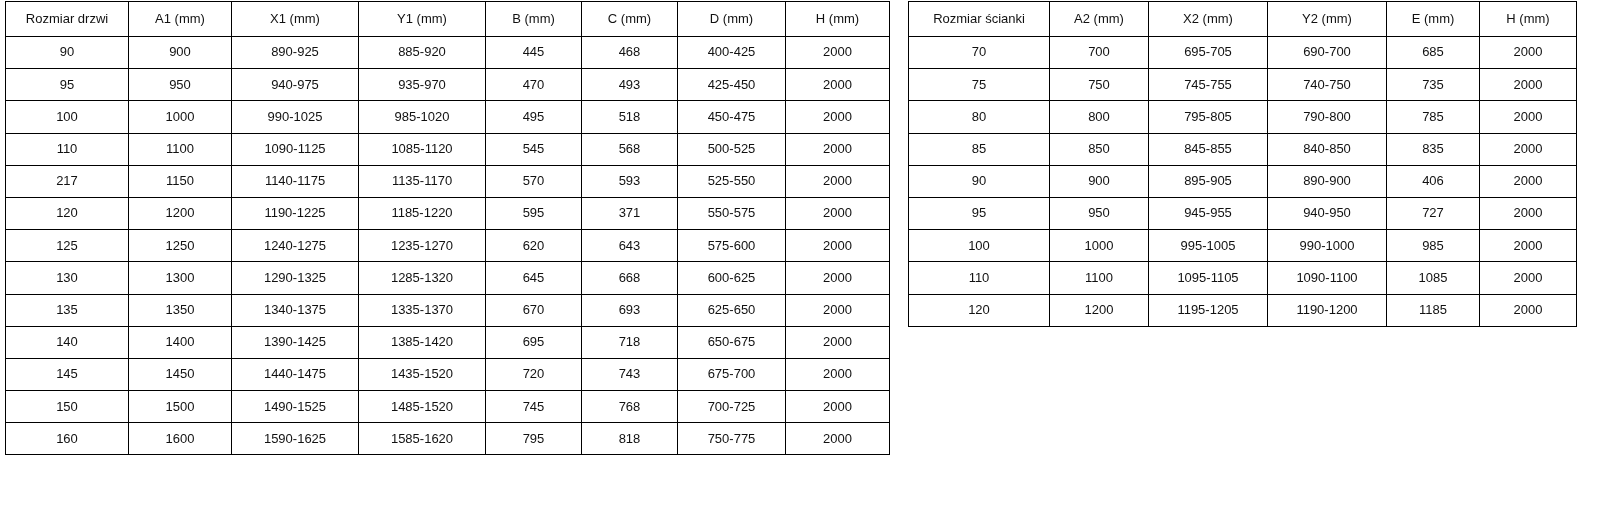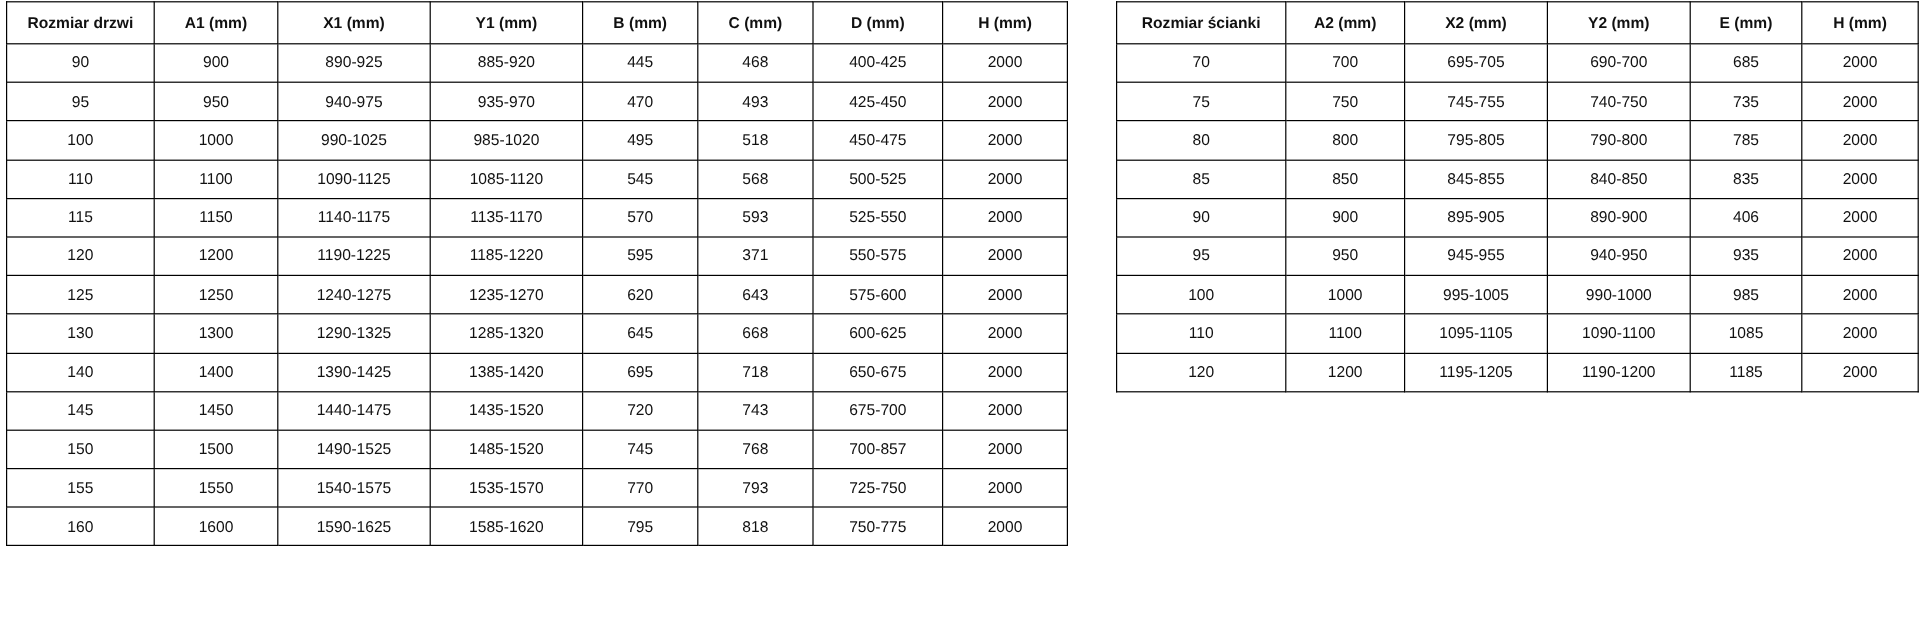--- a/index.html
+++ b/index.html
@@ -21,39 +21,39 @@
   }
   .table-wrap {
     position: absolute;
     top: 0;
   }
   #doors-table-wrap {
     left: 5px;
     top: 1px;
   }
   #walls-table-wrap {
-    left: 930px;
+    left: 908px;
     top: 1px;
   }
   table {
     border-collapse: collapse;
     table-layout: fixed;
   }
   th, td {
     border: 1px solid #000000;
     text-align: center;
     vertical-align: middle;
     font-size: 13px;
     line-height: 1.1;
     padding: 0;
     height: 31.2px;
     white-space: nowrap;
   }
   th {
-    font-weight: bold;
+    font-weight: normal;
     height: 34px;
   }
   td {
     font-weight: normal;
   }
   
   #doors-table col.c0 { width: 123px; }
   #doors-table col.c1 { width: 103px; }
   #doors-table col.c2 { width: 127px; }
   #doors-table col.c3 { width: 127px; }
@@ -133,21 +133,21 @@
           <td>110</td>
           <td>1100</td>
           <td>1090-1125</td>
           <td>1085-1120</td>
           <td>545</td>
           <td>568</td>
           <td>500-525</td>
           <td>2000</td>
         </tr>
         <tr>
-          <td>115</td>
+          <td>217</td>
           <td>1150</td>
           <td>1140-1175</td>
           <td>1135-1170</td>
           <td>570</td>
           <td>593</td>
           <td>525-550</td>
           <td>2000</td>
         </tr>
         <tr>
           <td>120</td>
@@ -173,20 +173,30 @@
           <td>130</td>
           <td>1300</td>
           <td>1290-1325</td>
           <td>1285-1320</td>
           <td>645</td>
           <td>668</td>
           <td>600-625</td>
           <td>2000</td>
         </tr>
         <tr>
+          <td>135</td>
+          <td>1350</td>
+          <td>1340-1375</td>
+          <td>1335-1370</td>
+          <td>670</td>
+          <td>693</td>
+          <td>625-650</td>
+          <td>2000</td>
+        </tr>
+        <tr>
           <td>140</td>
           <td>1400</td>
           <td>1390-1425</td>
           <td>1385-1420</td>
           <td>695</td>
           <td>718</td>
           <td>650-675</td>
           <td>2000</td>
         </tr>
         <tr>
@@ -199,31 +209,21 @@
           <td>675-700</td>
           <td>2000</td>
         </tr>
         <tr>
           <td>150</td>
           <td>1500</td>
           <td>1490-1525</td>
           <td>1485-1520</td>
           <td>745</td>
           <td>768</td>
-          <td>700-857</td>
-          <td>2000</td>
-        </tr>
-        <tr>
-          <td>155</td>
-          <td>1550</td>
-          <td>1540-1575</td>
-          <td>1535-1570</td>
-          <td>770</td>
-          <td>793</td>
-          <td>725-750</td>
+          <td>700-725</td>
           <td>2000</td>
         </tr>
         <tr>
           <td>160</td>
           <td>1600</td>
           <td>1590-1625</td>
           <td>1585-1620</td>
           <td>795</td>
           <td>818</td>
           <td>750-775</td>
@@ -292,21 +292,21 @@
           <td>895-905</td>
           <td>890-900</td>
           <td>406</td>
           <td>2000</td>
         </tr>
         <tr>
           <td>95</td>
           <td>950</td>
           <td>945-955</td>
           <td>940-950</td>
-          <td>935</td>
+          <td>727</td>
           <td>2000</td>
         </tr>
         <tr>
           <td>100</td>
           <td>1000</td>
           <td>995-1005</td>
           <td>990-1000</td>
           <td>985</td>
           <td>2000</td>
         </tr>

